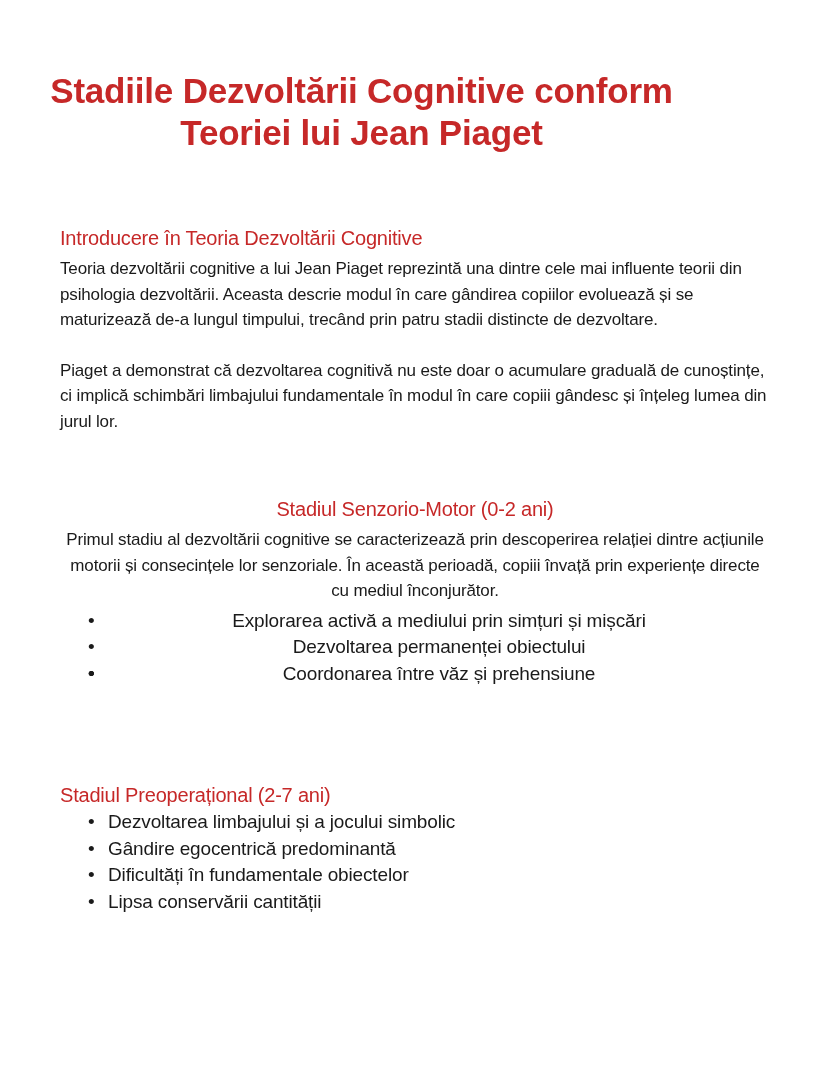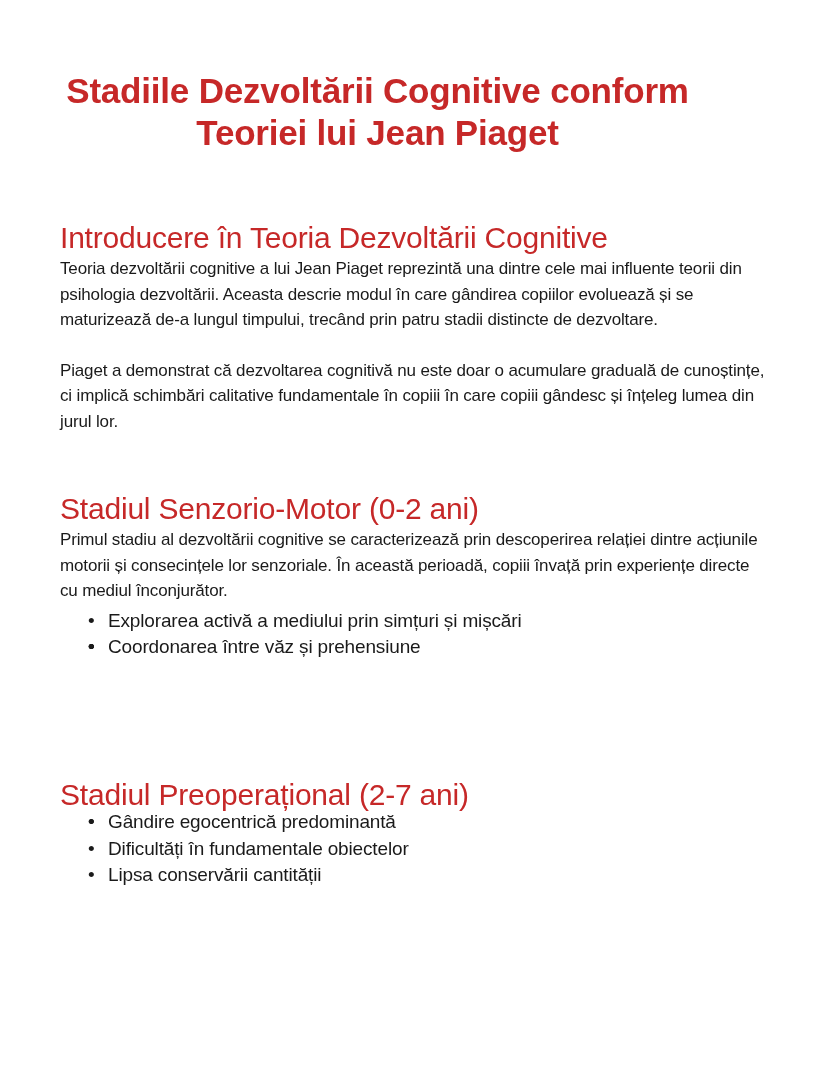--- a/index.html
+++ b/index.html
@@ -31,21 +31,21 @@
       line-height: 42px;
       letter-spacing: -0.2px;
     }
     .section {
       margin: 0;
     }
     .section-heading {
       margin: 0;
       color: #c62828;
       font-weight: normal;
-      font-size: 30px;
+      font-size: 20px;
       line-height: 28px;
       letter-spacing: -0.2px;
     }
     .para {
       margin: 0;
       font-size: 17px;
       line-height: 25.5px;
       letter-spacing: -0.15px;
       color: #1a1a1a;
     }
@@ -61,59 +61,59 @@
       letter-spacing: -0.15px;
       padding-left: 20px;
     }
     .bullets li .dot {
       position: absolute;
       left: 0;
       top: 0;
     }
     #intro { position: absolute; top: 224px; left: 60px; width: 710px; }
     #intro .para.p2 { margin-top: 25px; }
-    #sensorimotor { position: absolute; top: 495px; left: 60px; width: 710px; }
+    #sensorimotor { position: absolute; top: 495px; left: 60px; width: 710px; text-align: center; }
     #preop { position: absolute; top: 781px; left: 60px; width: 710px; }
     .section-heading + .para { margin-top: 4px; }
     .para + .bullets { margin-top: 4px; }
-    .title-wrap { position: absolute; top: 0; left: 16px; width: 723px; }
+    .title-wrap { position: absolute; top: 0; left: 0; width: 723px; }
   </style>
 </head>
 <body>
 
 <div class="page">
 
   <div class="title-wrap">
     <h1 class="doc-title">
       <span>Stadiile Dezvoltării Cognitive conform</span><br>
       <span>Teoriei lui Jean Piaget</span>
     </h1>
   </div>
 
   <section id="intro" class="section">
     <h2 class="section-heading">Introducere în Teoria Dezvoltării Cognitive</h2>
     <p class="para p1">Teoria dezvoltării cognitive a lui Jean Piaget reprezintă una dintre cele mai influente teorii din psihologia dezvoltării. Aceasta descrie modul în care gândirea copiilor evoluează și se maturizează de-a lungul timpului, trecând prin patru stadii distincte de dezvoltare.</p>
-    <p class="para p2">Piaget a demonstrat că dezvoltarea cognitivă nu este doar o acumulare graduală de cunoștințe, ci implică schimbări calitative fundamentale în copiii în care copiii gândesc și înțeleg lumea din jurul lor.</p>
+    <p class="para p2">Piaget a demonstrat că dezvoltarea cognitivă nu este doar o acumulare graduală de cunoștințe, ci implică schimbări limbajului fundamentale în modul în care copiii gândesc și înțeleg lumea din jurul lor.</p>
   </section>
 
   <section id="sensorimotor" class="section">
     <h2 class="section-heading">Stadiul Senzorio-Motor (0-2 ani)</h2>
     <p class="para">Primul stadiu al dezvoltării cognitive se caracterizează prin descoperirea relației dintre acțiunile motorii și consecințele lor senzoriale. În această perioadă, copiii învață prin experiențe directe cu mediul înconjurător.</p>
     <ul class="bullets">
       <li><span class="dot">•</span><span>Explorarea activă a mediului prin simțuri și mișcări</span></li>
-      <li><span class="dot">•</span></li>
+      <li><span class="dot">•</span><span>Dezvoltarea permanenței obiectului</span></li>
       <li><span class="dot">•</span></li>
       <li><span class="dot">•</span></li>
       <li><span class="dot">•</span><span>Coordonarea între văz și prehensiune</span></li>
     </ul>
   </section>
 
   <section id="preop" class="section">
     <h2 class="section-heading">Stadiul Preoperațional (2-7 ani)</h2>
     <ul class="bullets">
-      <li><span class="dot">•</span></li>
+      <li><span class="dot">•</span><span>Dezvoltarea limbajului și a jocului simbolic</span></li>
       <li><span class="dot">•</span><span>Gândire egocentrică predominantă</span></li>
       <li><span class="dot">•</span><span>Dificultăți în fundamentale obiectelor</span></li>
       <li><span class="dot">•</span><span>Lipsa conservării cantității</span></li>
     </ul>
   </section>
 
 </div>
 
 </body></html>

